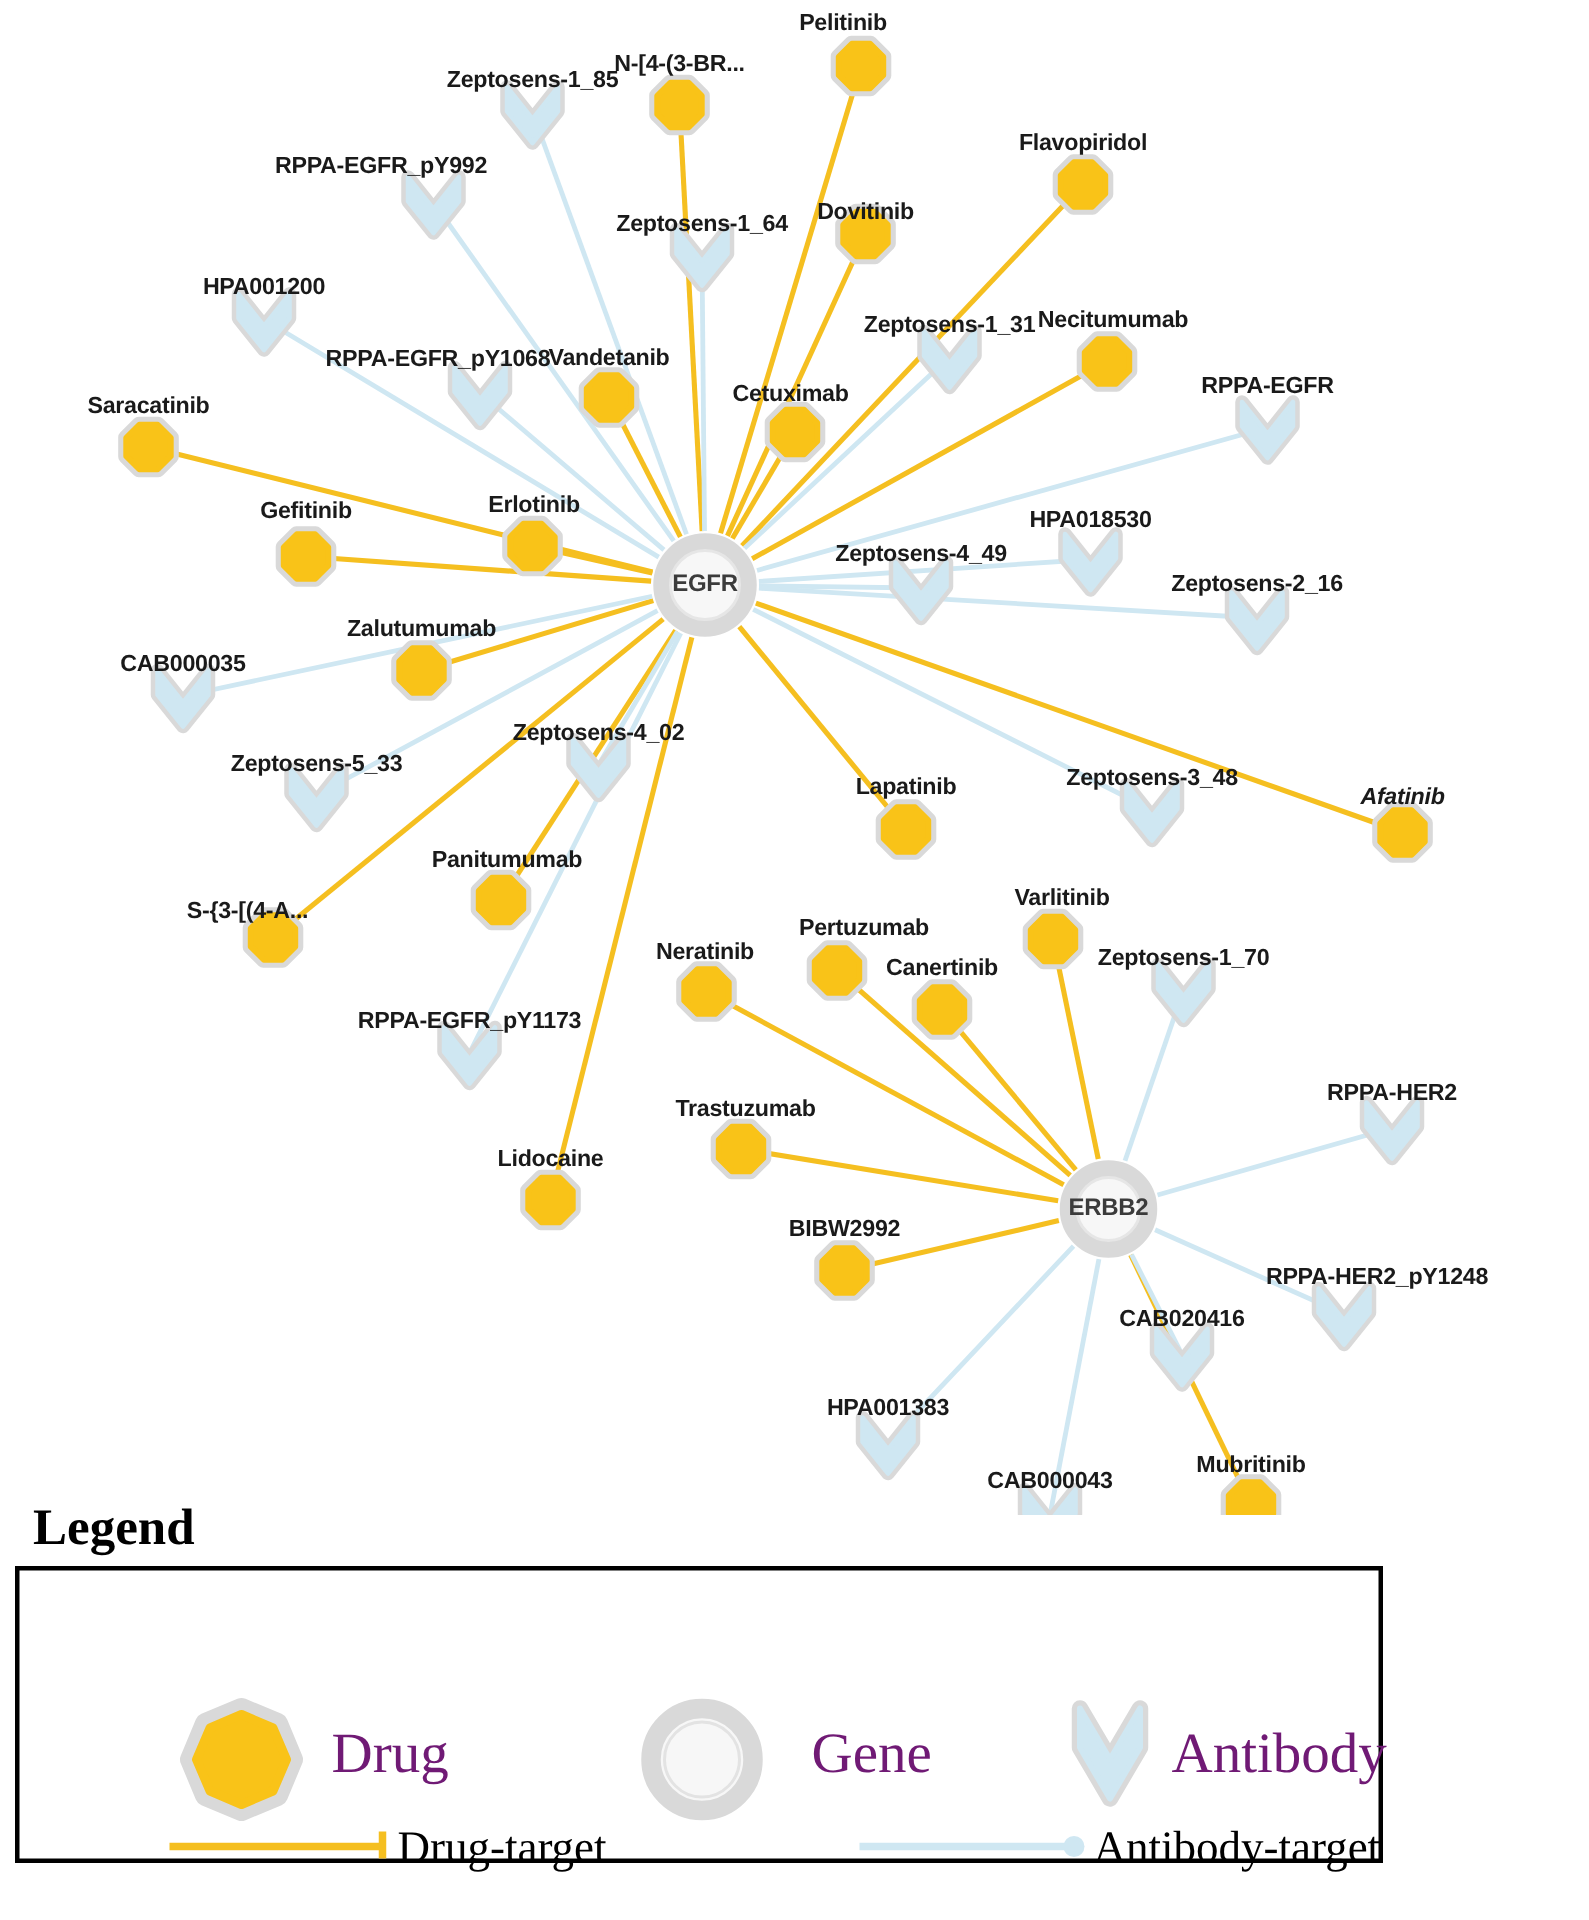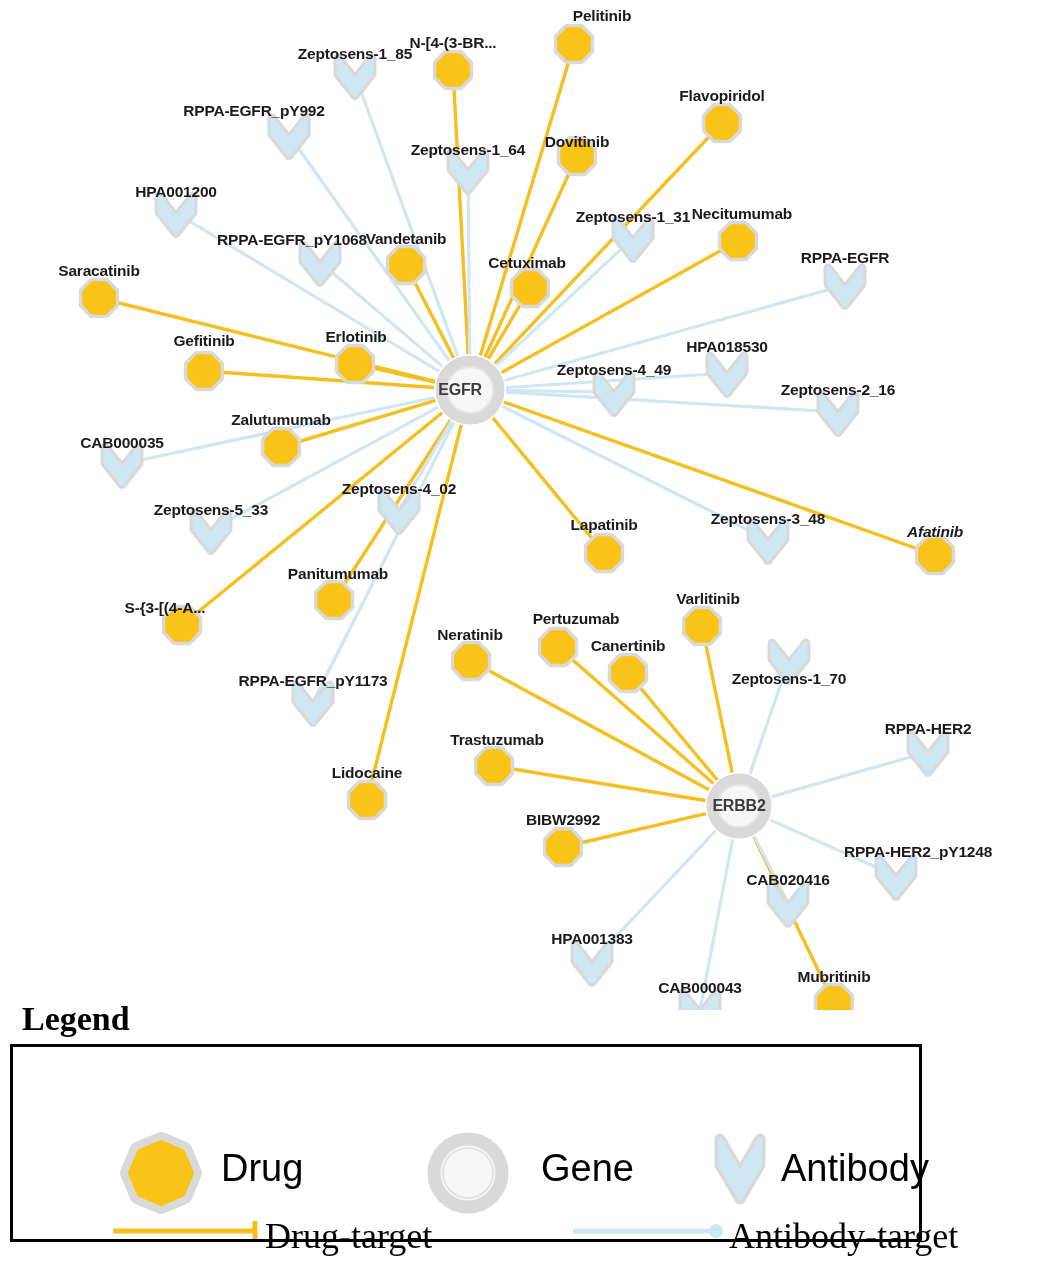--- a/index.html
+++ b/index.html
@@ -50,29 +50,29 @@
     margin-bottom: 6px;
   }
   #legend-box {
     margin: 0 10px 0 10px;
     border: 3px solid #000;
     height: 192px;
     position: relative;
     background: #fff;
   }
   .legend-item-label {
-    font-family: Liberation Sans, sans-serif;
+    font-family: Liberation Serif, serif;
     font-size: 38px;
-    color: #000000;
+    color: #701a75;
     position: absolute;
     white-space: nowrap;
   }
   .legend-edge-label {
     font-family: "Liberation Serif", serif;
-    font-size: 36px;
+    font-size: 30px;
     color: #000;
     position: absolute;
     white-space: nowrap;
   }
 </style>
 </head>
 <body>
 
 <div id="network">
   <svg id="net-svg" width="1059" height="1010">
@@ -225,28 +225,28 @@
       <div class="node-label" style="left: 633px; top: 217px;">Zeptosens-1_31</div>
       <div class="node-label" style="left: 292px; top: 240px;">RPPA-EGFR_pY1068</div>
       <div class="node-label" style="left: 845px; top: 258px;">RPPA-EGFR</div>
       <div class="node-label" style="left: 727px; top: 347px;">HPA018530</div>
       <div class="node-label" style="left: 614px; top: 370px;">Zeptosens-4_49</div>
       <div class="node-label" style="left: 838px; top: 390px;">Zeptosens-2_16</div>
       <div class="node-label" style="left: 122px; top: 443px;">CAB000035</div>
       <div class="node-label" style="left: 399px; top: 489px;">Zeptosens-4_02</div>
       <div class="node-label" style="left: 211px; top: 510px;">Zeptosens-5_33</div>
       <div class="node-label" style="left: 768px; top: 519px;">Zeptosens-3_48</div>
-      <div class="node-label" style="left: 789px; top: 639px; margin-top: 40px;">Zeptosens-1_70</div>
+      <div class="node-label" style="left: 789px; top: 639px;">Zeptosens-1_70</div>
       <div class="node-label" style="left: 313px; top: 681px;">RPPA-EGFR_pY1173</div>
       <div class="node-label" style="left: 928px; top: 729px;">RPPA-HER2</div>
       <div class="node-label" style="left: 918px; top: 852px;">RPPA-HER2_pY1248</div>
       <div class="node-label" style="left: 788px; top: 880px;">CAB020416</div>
       <div class="node-label" style="left: 592px; top: 939px;">HPA001383</div>
       <div class="node-label" style="left: 700px; top: 988px;">CAB000043</div>
-      <div class="node-label" style="left: 602px; top: 16px;">Pelitinib</div>
+      <div class="node-label" style="left: 562px; top: 16px;">Pelitinib</div>
       <div class="node-label" style="left: 453px; top: 43px;">N-[4-(3-BR...</div>
       <div class="node-label" style="left: 722px; top: 96px;">Flavopiridol</div>
       <div class="node-label" style="left: 577px; top: 142px;">Dovitinib</div>
       <div class="node-label" style="left: 742px; top: 214px;">Necitumumab</div>
       <div class="node-label" style="left: 406px; top: 239px;">Vandetanib</div>
       <div class="node-label" style="left: 527px; top: 263px;">Cetuximab</div>
       <div class="node-label" style="left: 99px; top: 271px;">Saracatinib</div>
       <div class="node-label" style="left: 204px; top: 341px;">Gefitinib</div>
       <div class="node-label" style="left: 356px; top: 337px;">Erlotinib</div>
       <div class="node-label" style="left: 281px; top: 420px;">Zalutumumab</div>
@@ -255,21 +255,21 @@
       <div class="node-label" style="left: 708px; top: 599px;">Varlitinib</div>
       <div class="node-label" style="left: 338px; top: 574px;">Panitumumab</div>
       <div class="node-label" style="left: 165px; top: 608px;">S-{3-[(4-A...</div>
       <div class="node-label" style="left: 558px; top: 619px; padding-left: 36px;">Pertuzumab</div>
       <div class="node-label" style="left: 470px; top: 635px;">Neratinib</div>
       <div class="node-label" style="left: 628px; top: 646px;">Canertinib</div>
       <div class="node-label" style="left: 497px; top: 740px;">Trastuzumab</div>
       <div class="node-label" style="left: 367px; top: 773px;">Lidocaine</div>
       <div class="node-label" style="left: 563px; top: 820px;">BIBW2992</div>
       <div class="node-label" style="left: 834px; top: 977px;">Mubritinib</div>
-      <div class="node-label gene-label" style="left: 460px; top: 390px;">EGFR</div>
+      <div class="node-label gene-label" style="left: 470px; top: 390px;">EGFR</div>
       <div class="node-label gene-label" style="left: 739px; top: 806px;">ERBB2</div>
     </div>
 </div>
 
 <div id="legend-wrap">
   <div id="legend-title">Legend</div>
   <div id="legend-box">
     <svg width="1039" height="192">
 
       <g>

